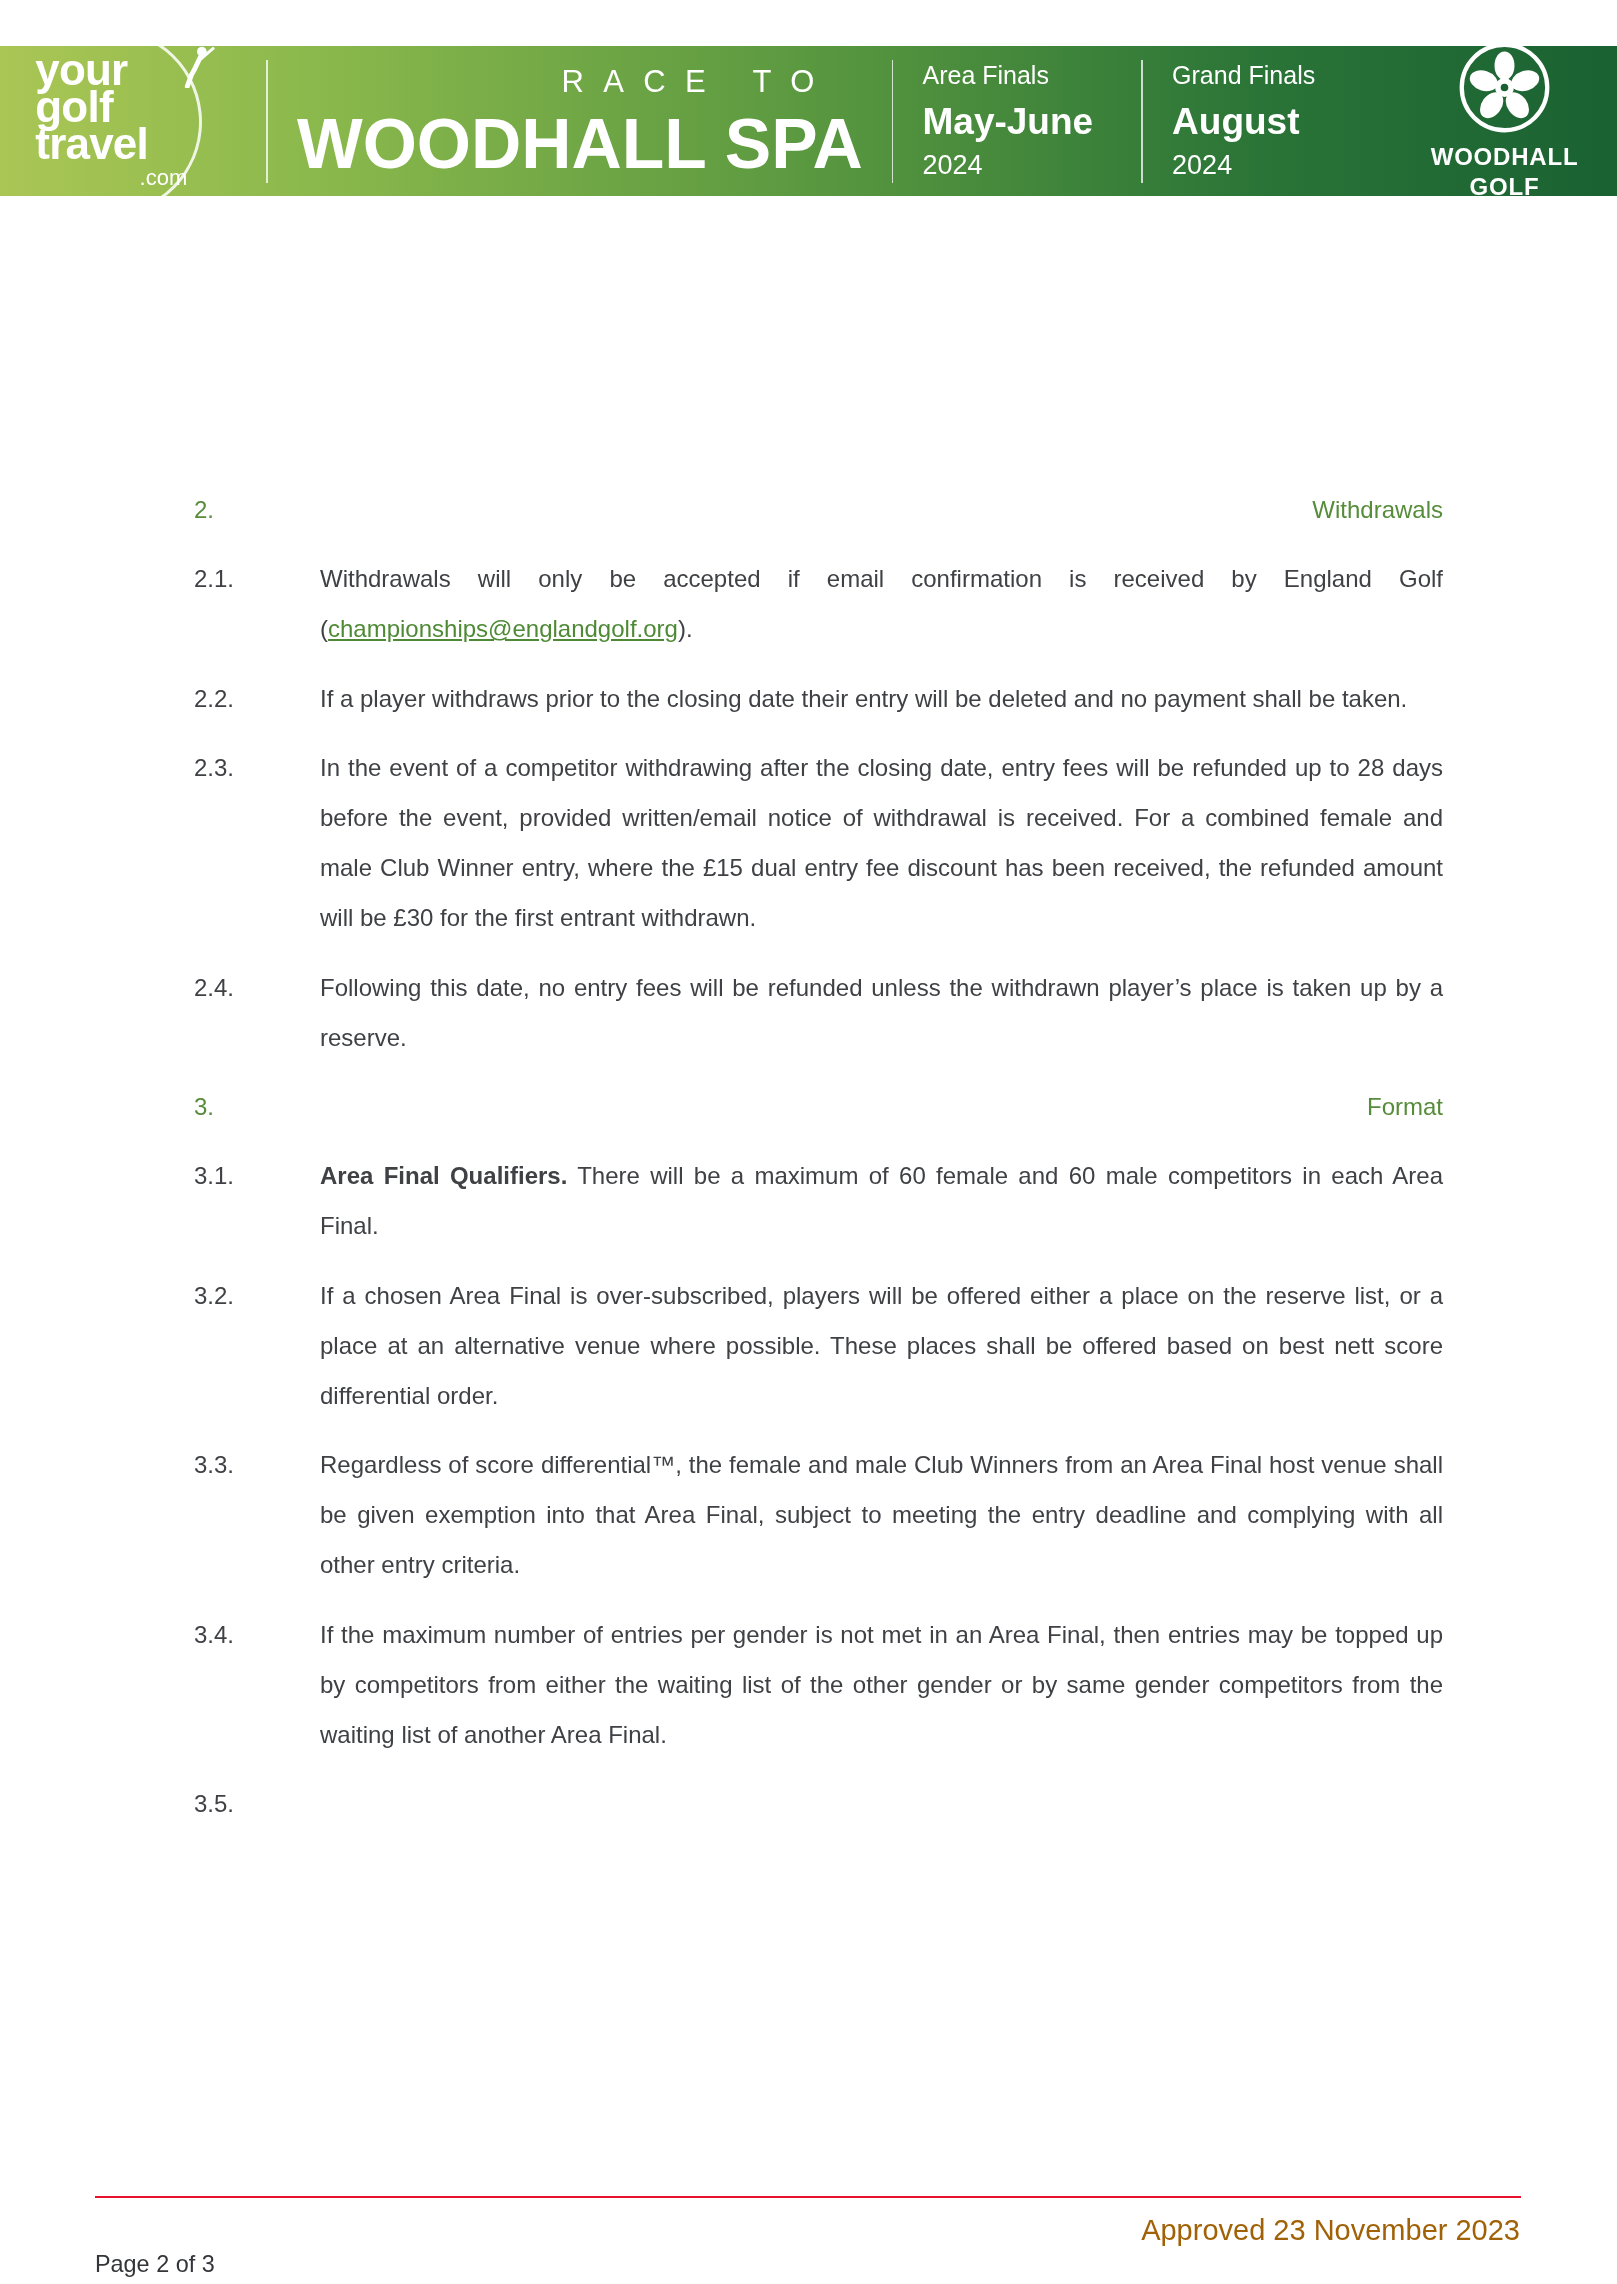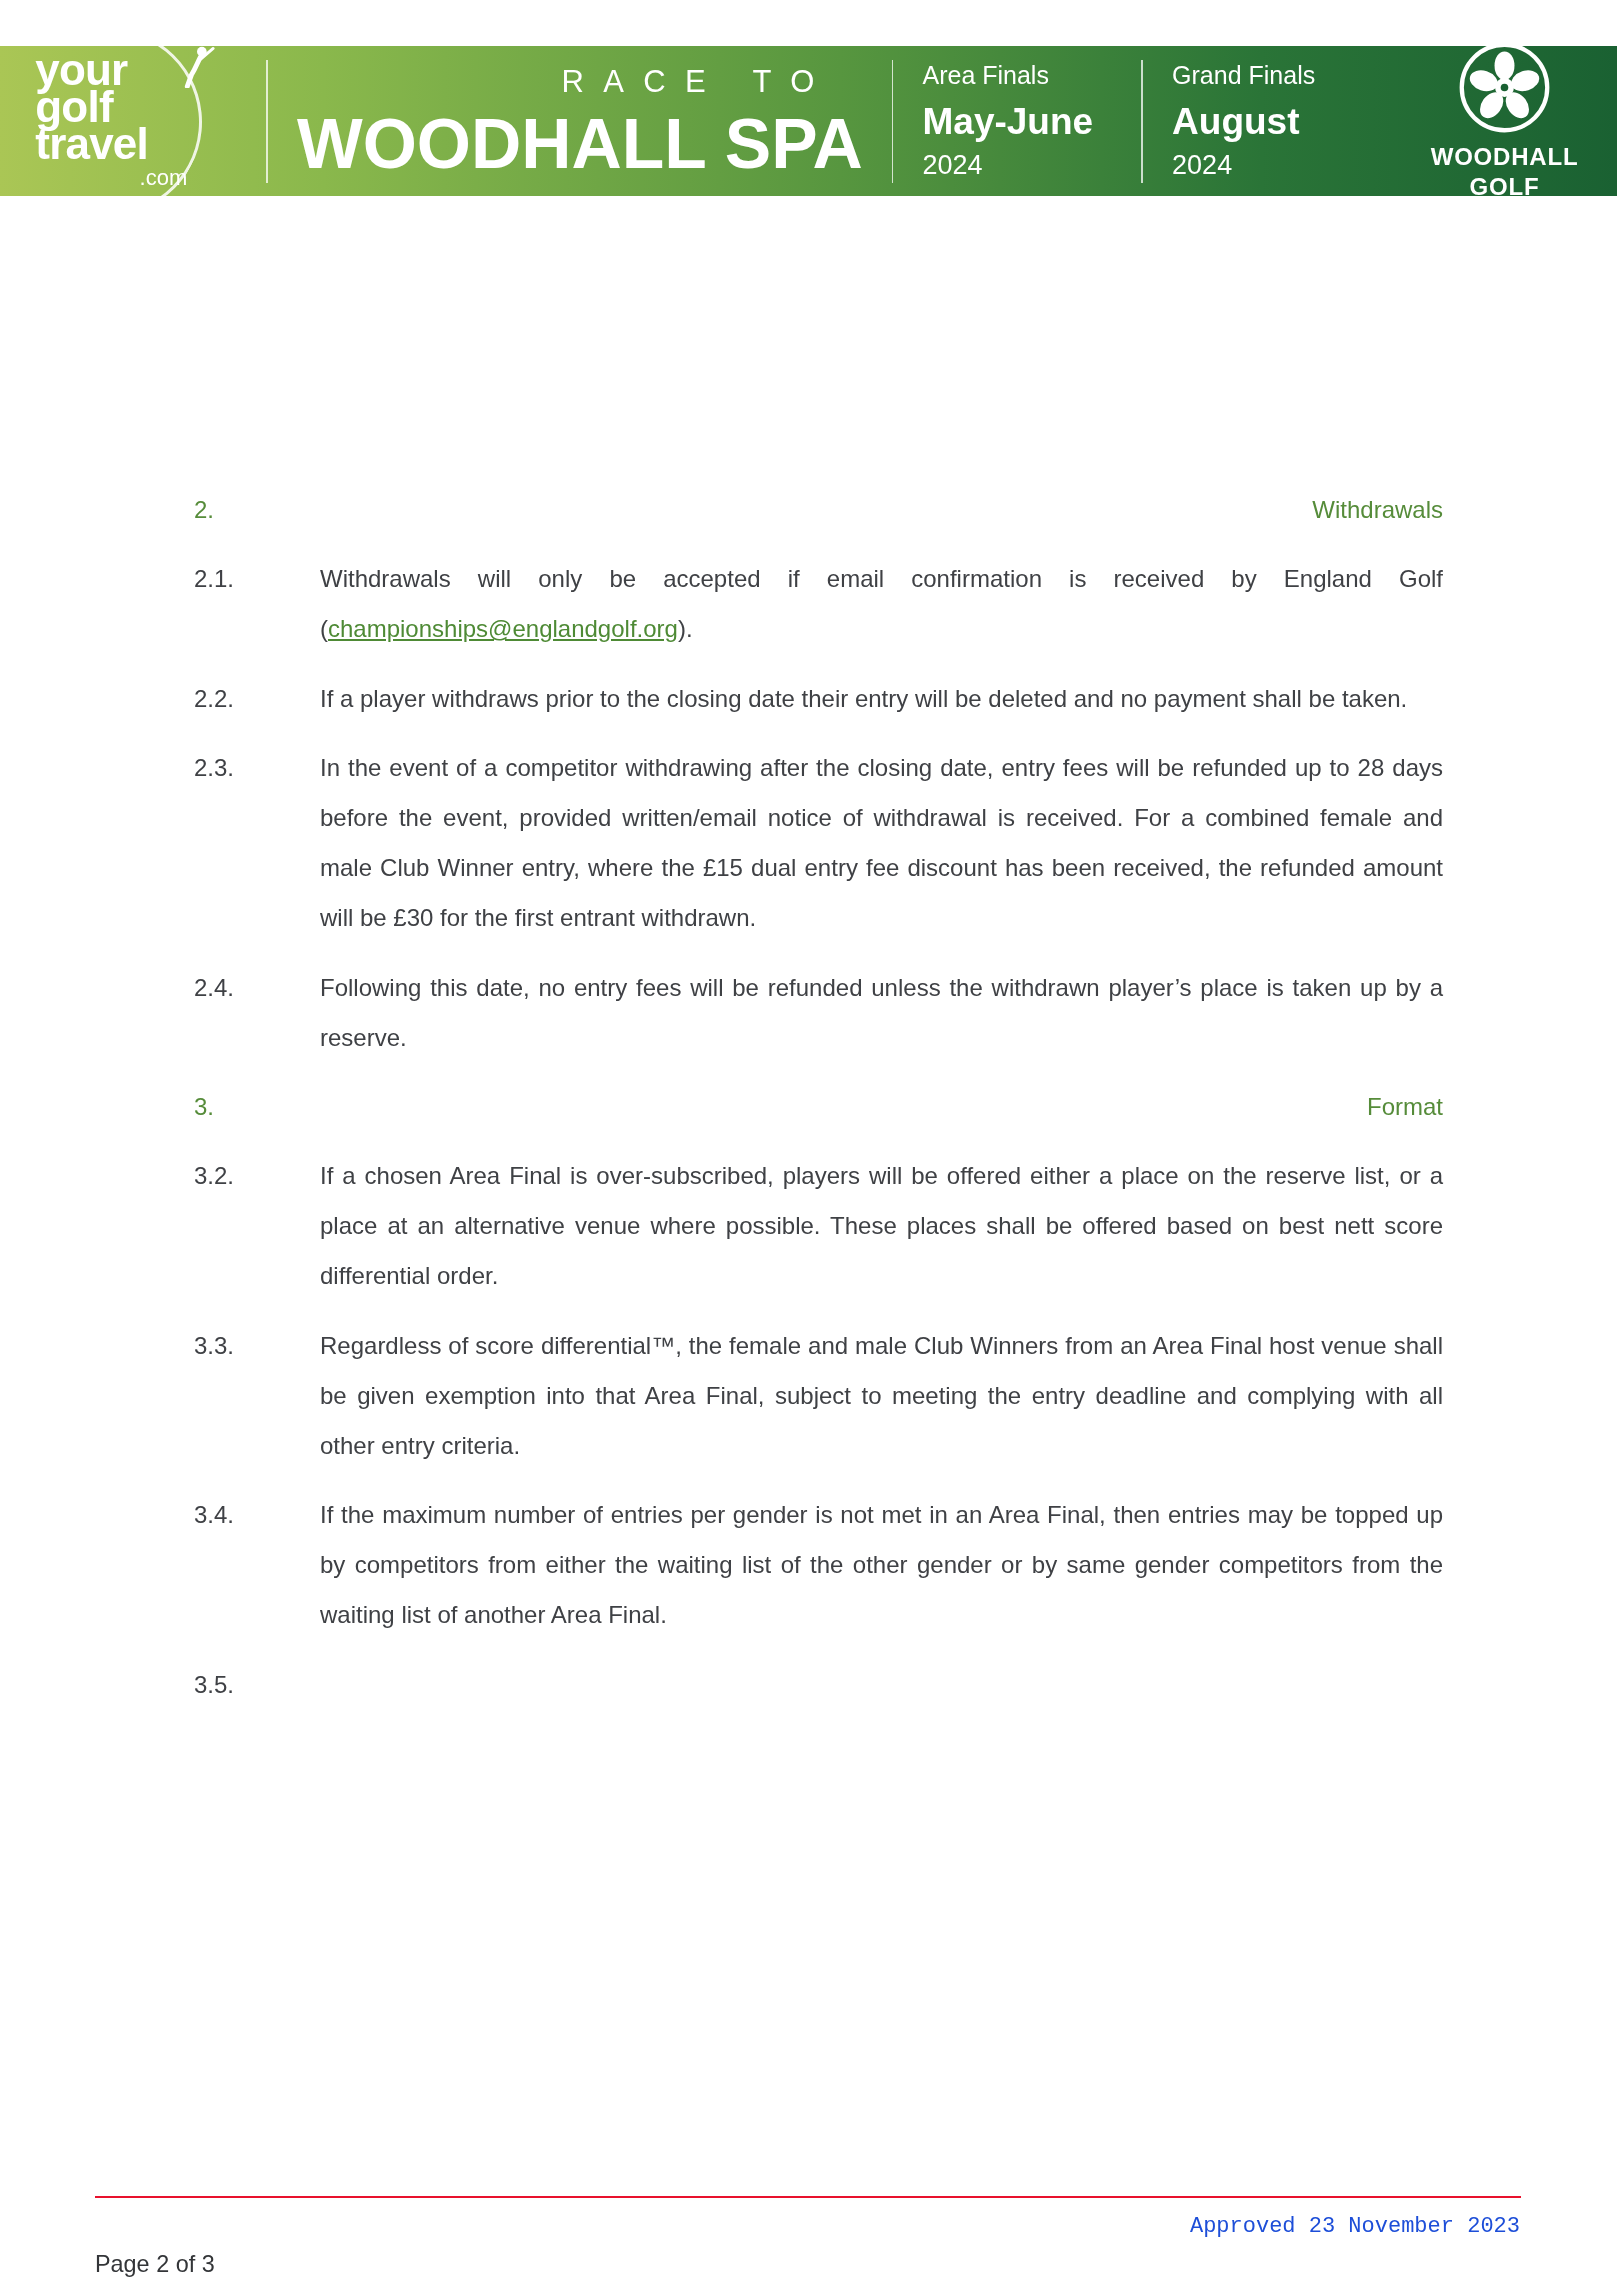--- a/index.html
+++ b/index.html
@@ -48,21 +48,21 @@
   .row { display:grid; grid-template-columns:126px 1fr; margin-bottom:19.4px; }
   .row .num { text-align:left; }
   .row .txt { margin:0; text-align:justify; }
   .heading-row { color:#568c3a; }
   .heading-row .txt { text-align:right; }
   a.email-link { color:#4e8a35; text-decoration:underline; cursor:pointer; }
   .txt strong { font-weight:700; }
 
   
   .rule { position:absolute; left:95px; width:1426px; top:2196px; height:2.4px; background:#e8112d; }
-  .approved { position:absolute; right:97px; top:2214px; font-size:22px; color:#1d4ed8;font-family:Liberation Mono, monospace; }
+  .approved { position:absolute; right:97px; top:2214px; font-size:29px; color:#a16207; }
   .pagenum { position:absolute; left:95px; top:2251px; font-size:23.4px; color:#333538; }
 </style>
 </head>
 <body>
 
 <div class="page">
 
   <header class="banner">
     <div class="banner-inner">
 
@@ -150,20 +150,24 @@
     <div class="row">
       <div class="num">2.4.</div>
       <p class="txt">Following this date, no entry fees will be refunded unless the withdrawn player’s place is taken up by a reserve.</p>
     </div>
 
     <div class="row heading-row">
       <div class="num">3.</div>
       <div class="txt">Format</div>
     </div>
 
+    <div class="row">
+      <div class="num">3.1.</div>
+      <p class="txt"><strong>Area Final Qualifiers.</strong><span> There will be a maximum of 60 female and 60 male competitors in each Area Final.</span></p>
+    </div>
 
     <div class="row">
       <div class="num">3.2.</div>
       <p class="txt">If a chosen Area Final is over-subscribed, players will be offered either a place on the reserve list, or a place at an alternative venue where possible. These places shall be offered based on best nett score differential order.</p>
     </div>
 
     <div class="row">
       <div class="num">3.3.</div>
       <p class="txt">Regardless of score differential™, the female and male Club Winners from an Area Final host venue shall be given exemption into that Area Final, subject to meeting the entry deadline and complying with all other entry criteria.</p>
     </div>

